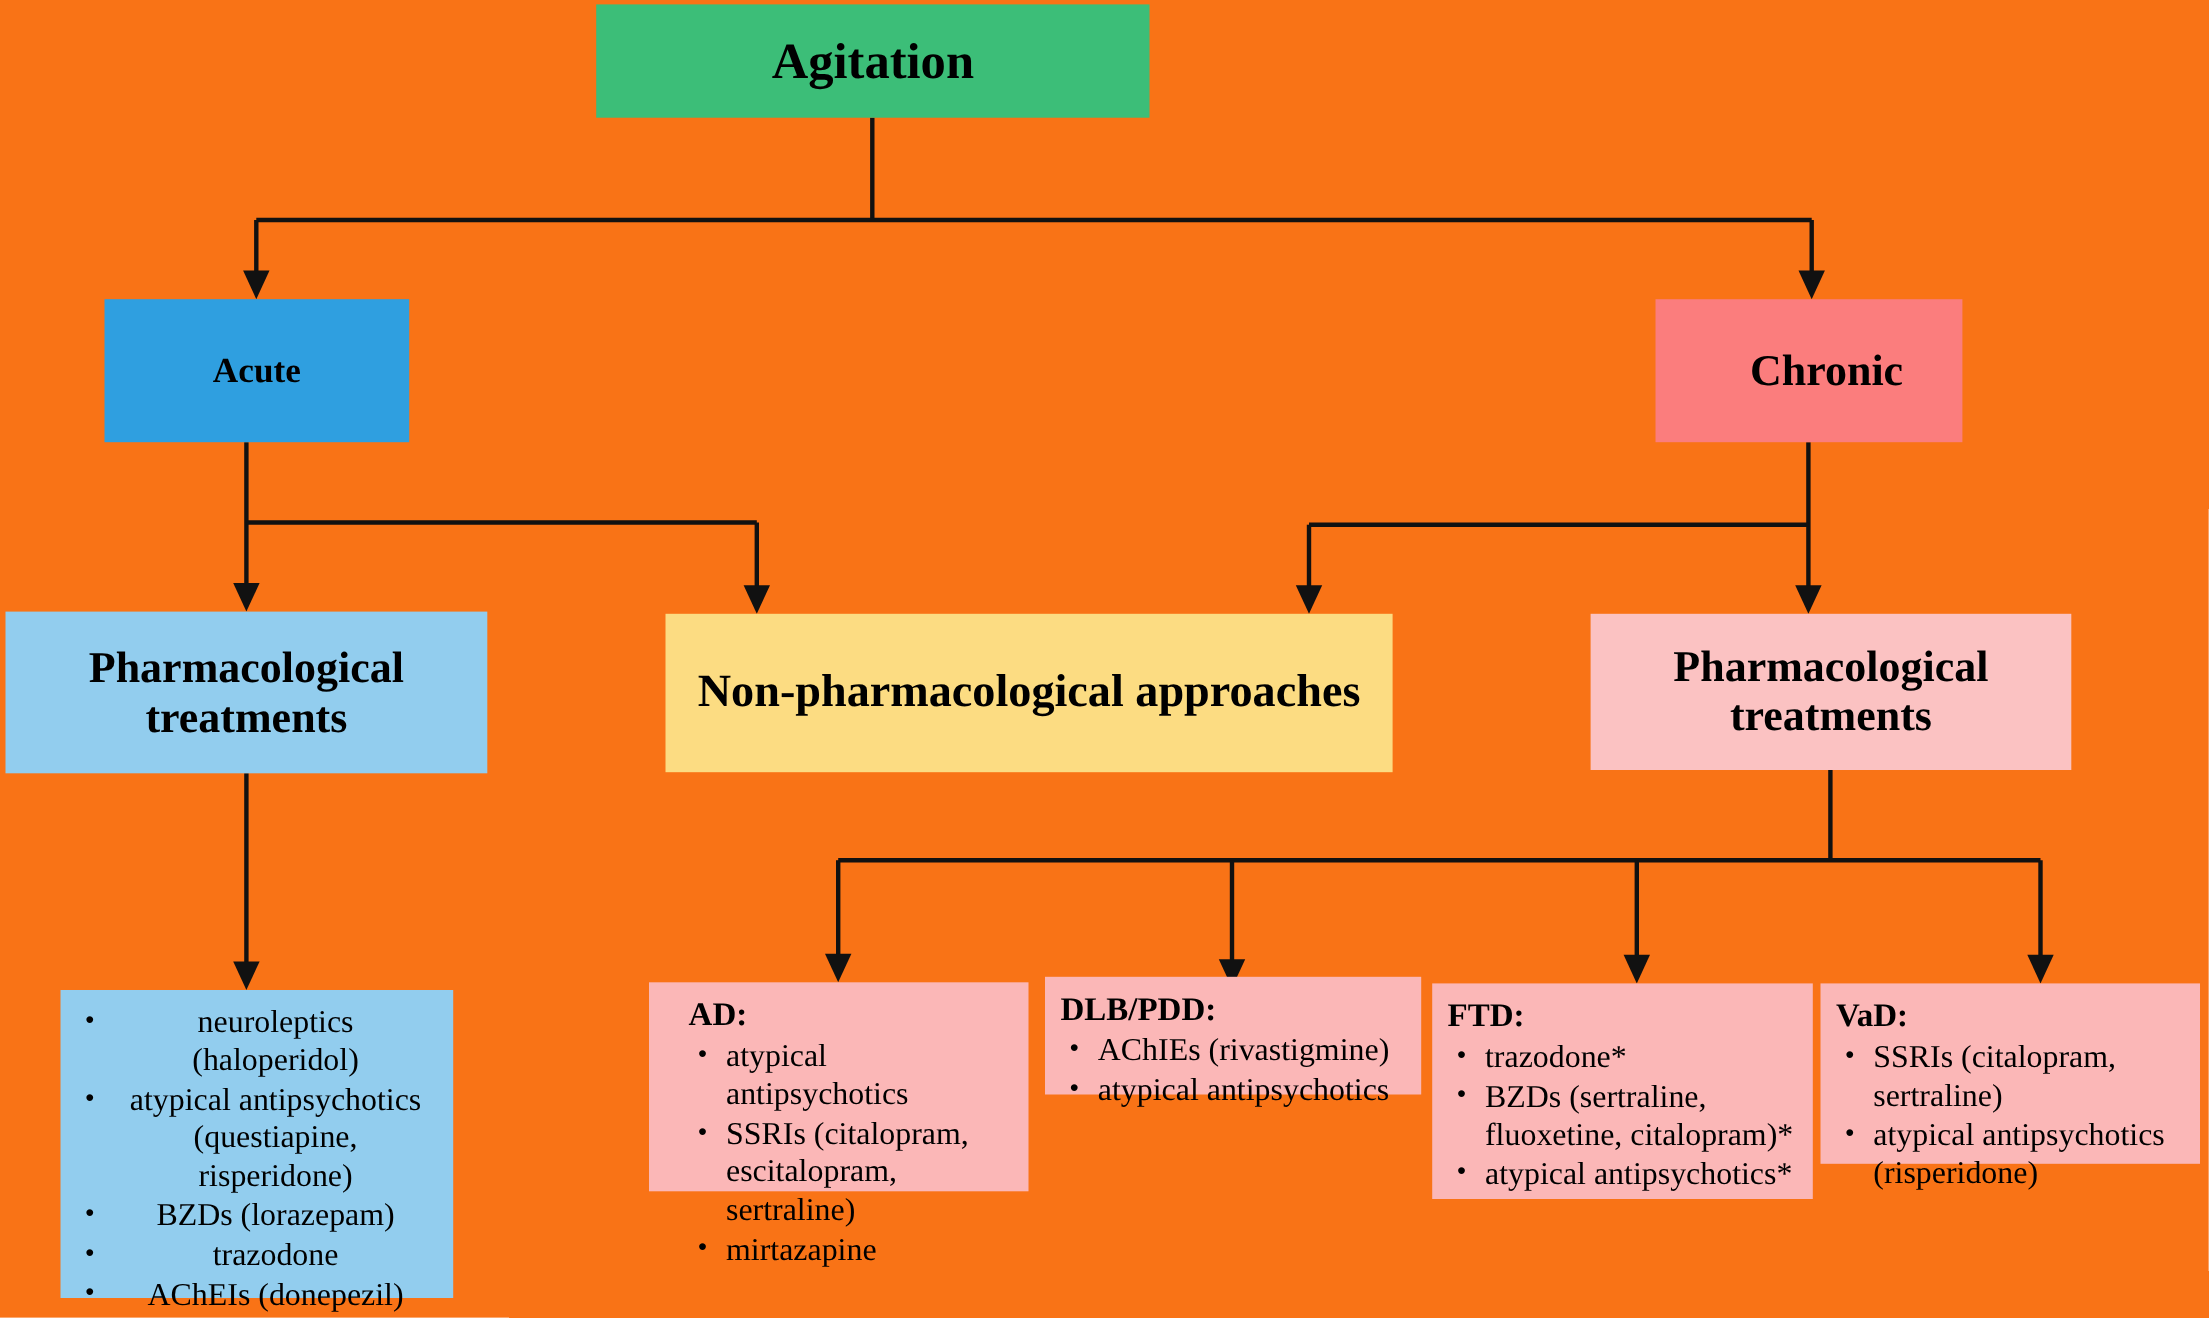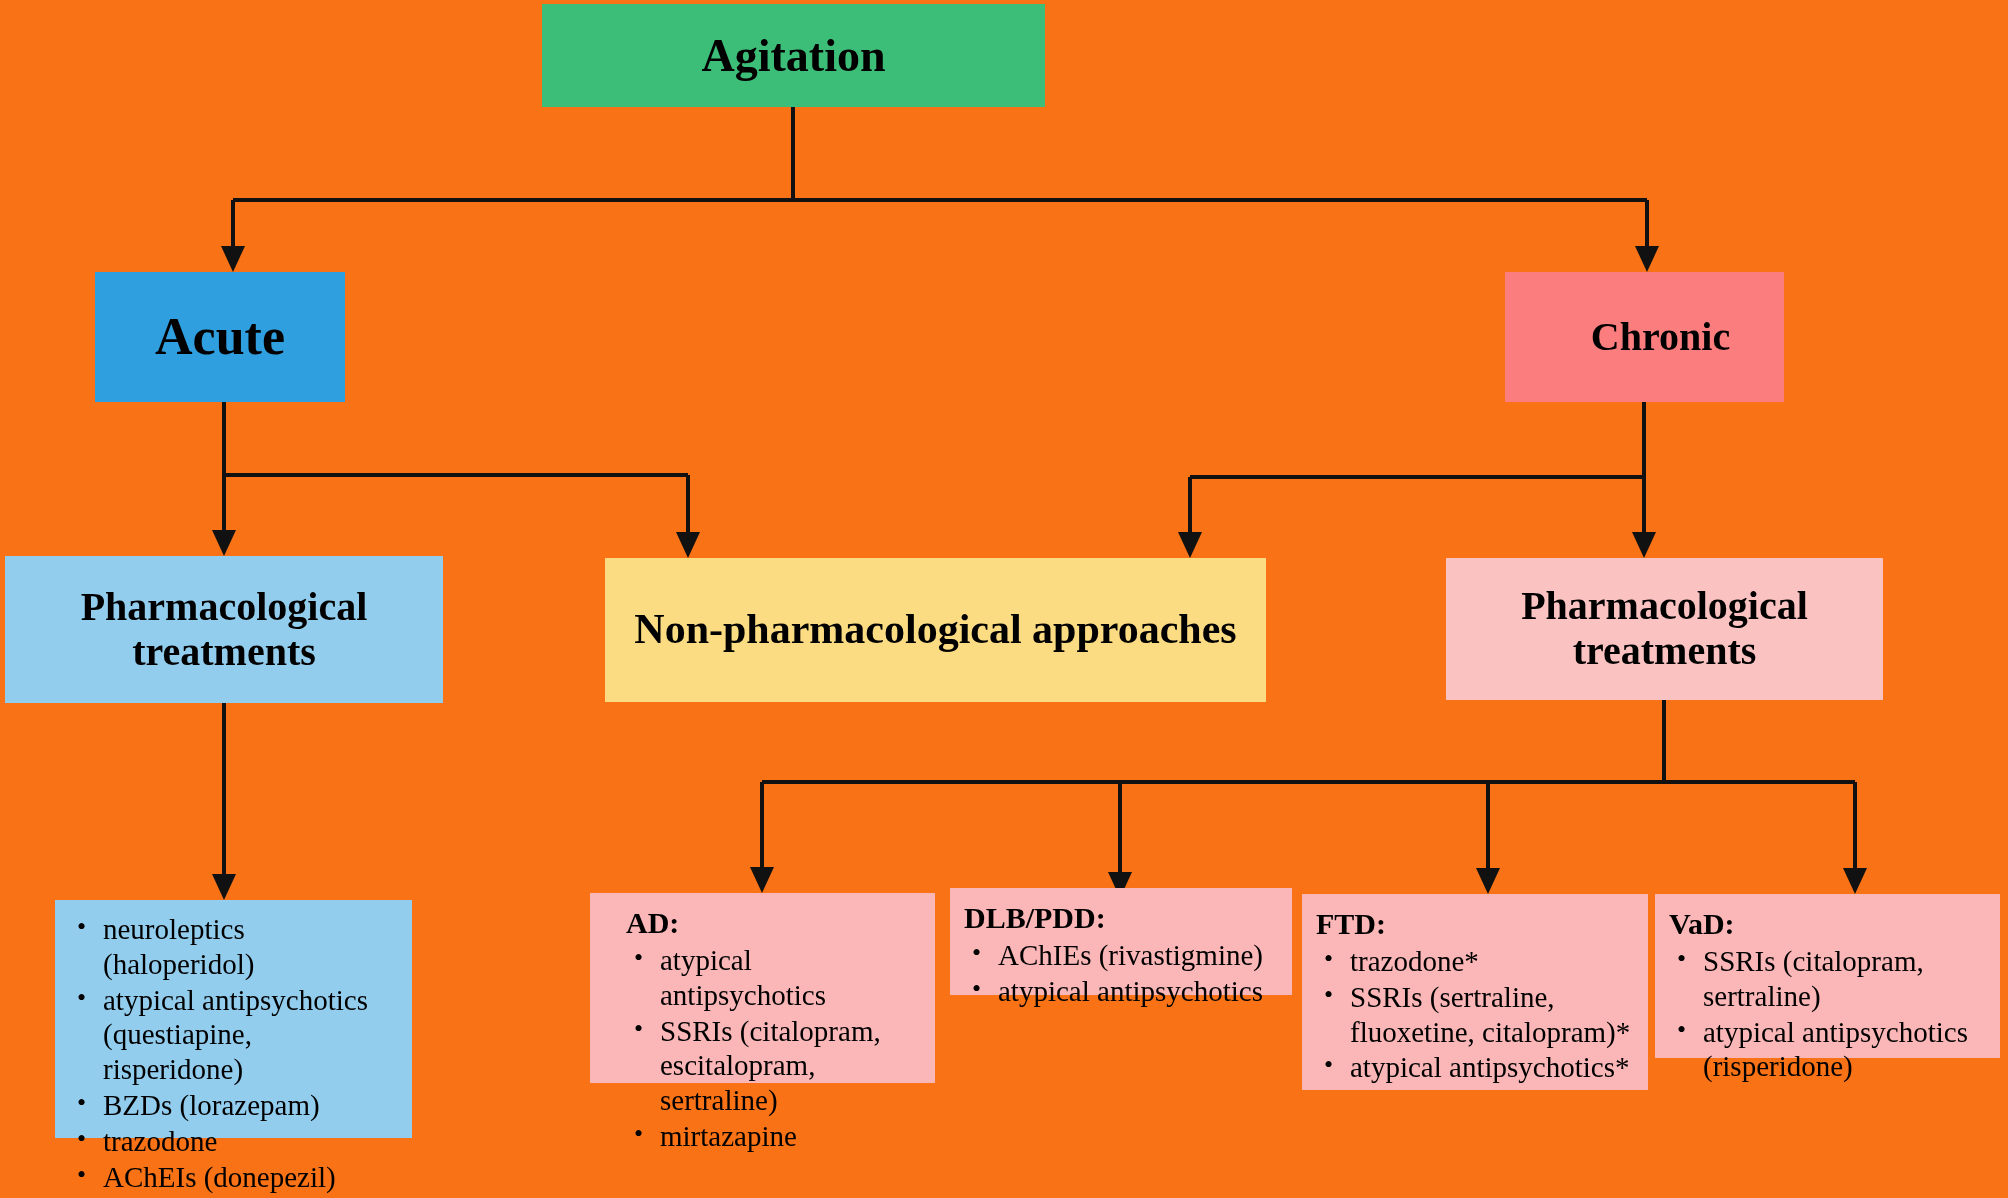--- a/index.html
+++ b/index.html
@@ -61,23 +61,23 @@
     font-size: 26px;
   }
 
   
   #node-agitation {
     left: 542px; top: 4px; width: 503px; height: 103px;
     background: #3cbe78;
     font-size: 46px;
   }
   #node-acute {
-    left: 95px; top: 272px; width: 250px; height: 130px;
+    left: 95px; top: 272px; width: 277px; height: 130px;
     background: #2f9fe0;
-    font-size: 52px;
+    font-size: 32px;
   }
   #node-chronic {
     left: 1505px; top: 272px; width: 279px; height: 130px;
     background: #fb7d7d;
     font-size: 40px;
     padding-left: 32px;
   }
   #node-acute-pharm {
     left: 5px; top: 556px; width: 438px; height: 147px;
     background: #92cdee;
@@ -87,22 +87,23 @@
     left: 605px; top: 558px; width: 661px; height: 144px;
     background: #fcdc82;
     font-size: 42px;
   }
   #node-chronic-pharm {
     left: 1446px; top: 558px; width: 437px; height: 142px;
     background: #fbc2c2;
     font-size: 40px;
   }
   #box-acute-list {
-    left: 55px; top: 900px; width: 357px; height: 238px;
+    left: 55px; top: 900px; width: 357px; height: 280px;
     background: #92cdee;
+    text-align: center;
   }
   #box-ad {
     left: 590px; top: 893px; width: 345px; height: 190px;
     background: #fbb7b7;
     padding-left: 36px;
   }
   #box-dlb {
     left: 950px; top: 888px; width: 342px; height: 107px;
     background: #fbb7b7;
   }
@@ -222,21 +223,21 @@
     <ul>
         <li>AChIEs (rivastigmine)</li>
         <li>atypical antipsychotics</li>
       </ul>
   </div>
 
   <div class="listbox" id="box-ftd">
     <span class="hdr">FTD:</span>
     <ul>
         <li>trazodone*</li>
-        <li>SSRIs (sertraline, fluoxetine, citalopram)*</li>
+        <li>BZDs (sertraline, fluoxetine, citalopram)*</li>
         <li>atypical antipsychotics*</li>
       </ul>
   </div>
 
   <div class="listbox" id="box-vad">
     <span class="hdr">VaD:</span>
     <ul>
         <li>SSRIs (citalopram, sertraline)</li>
         <li>atypical antipsychotics (risperidone)</li>
       </ul>

